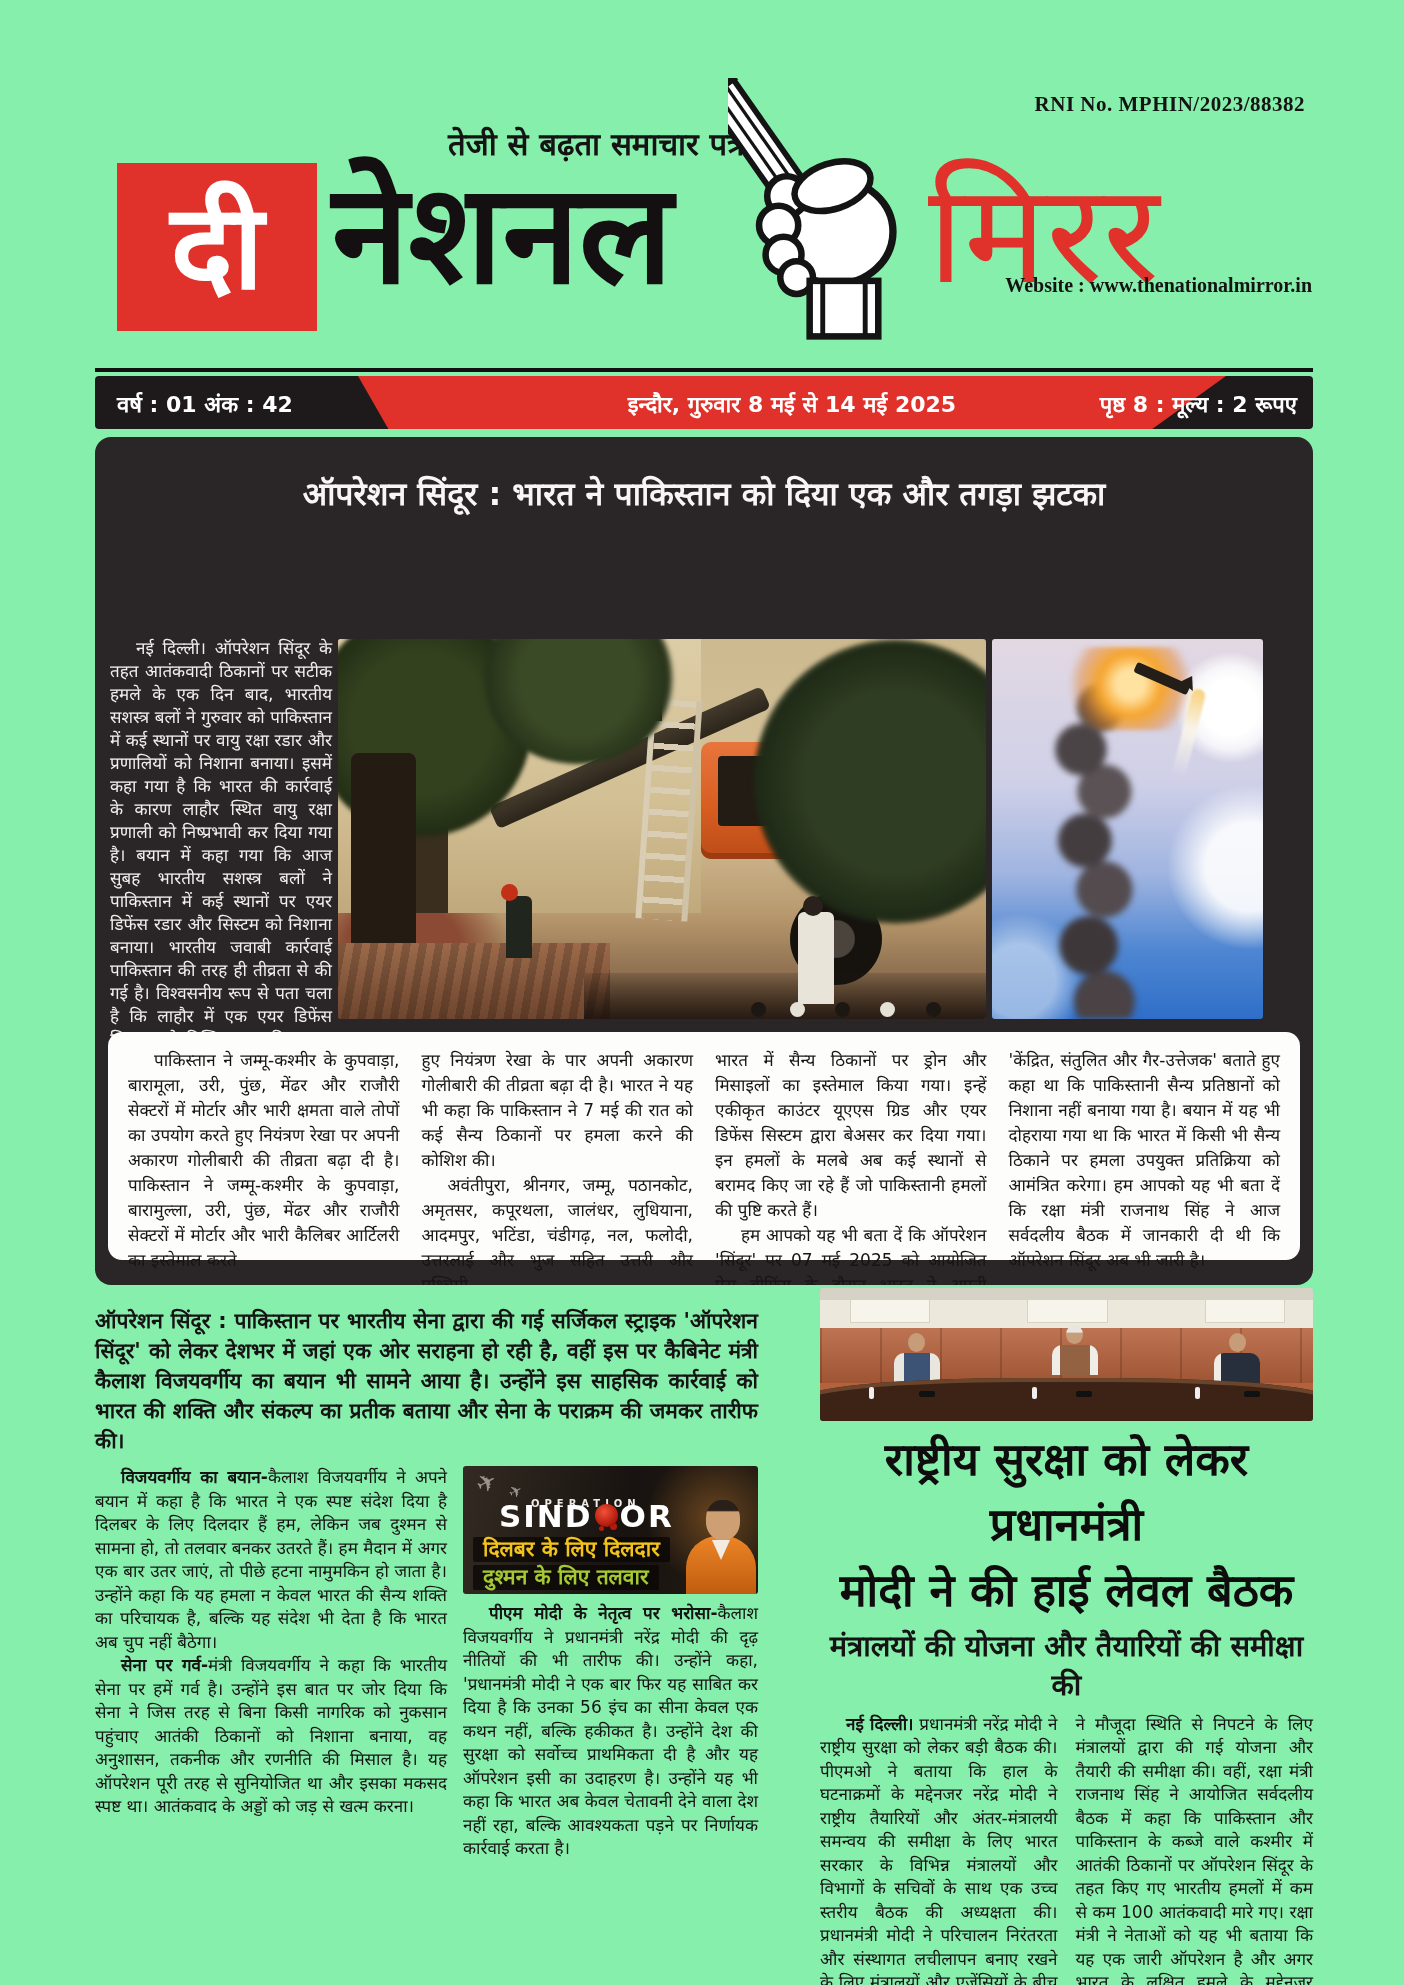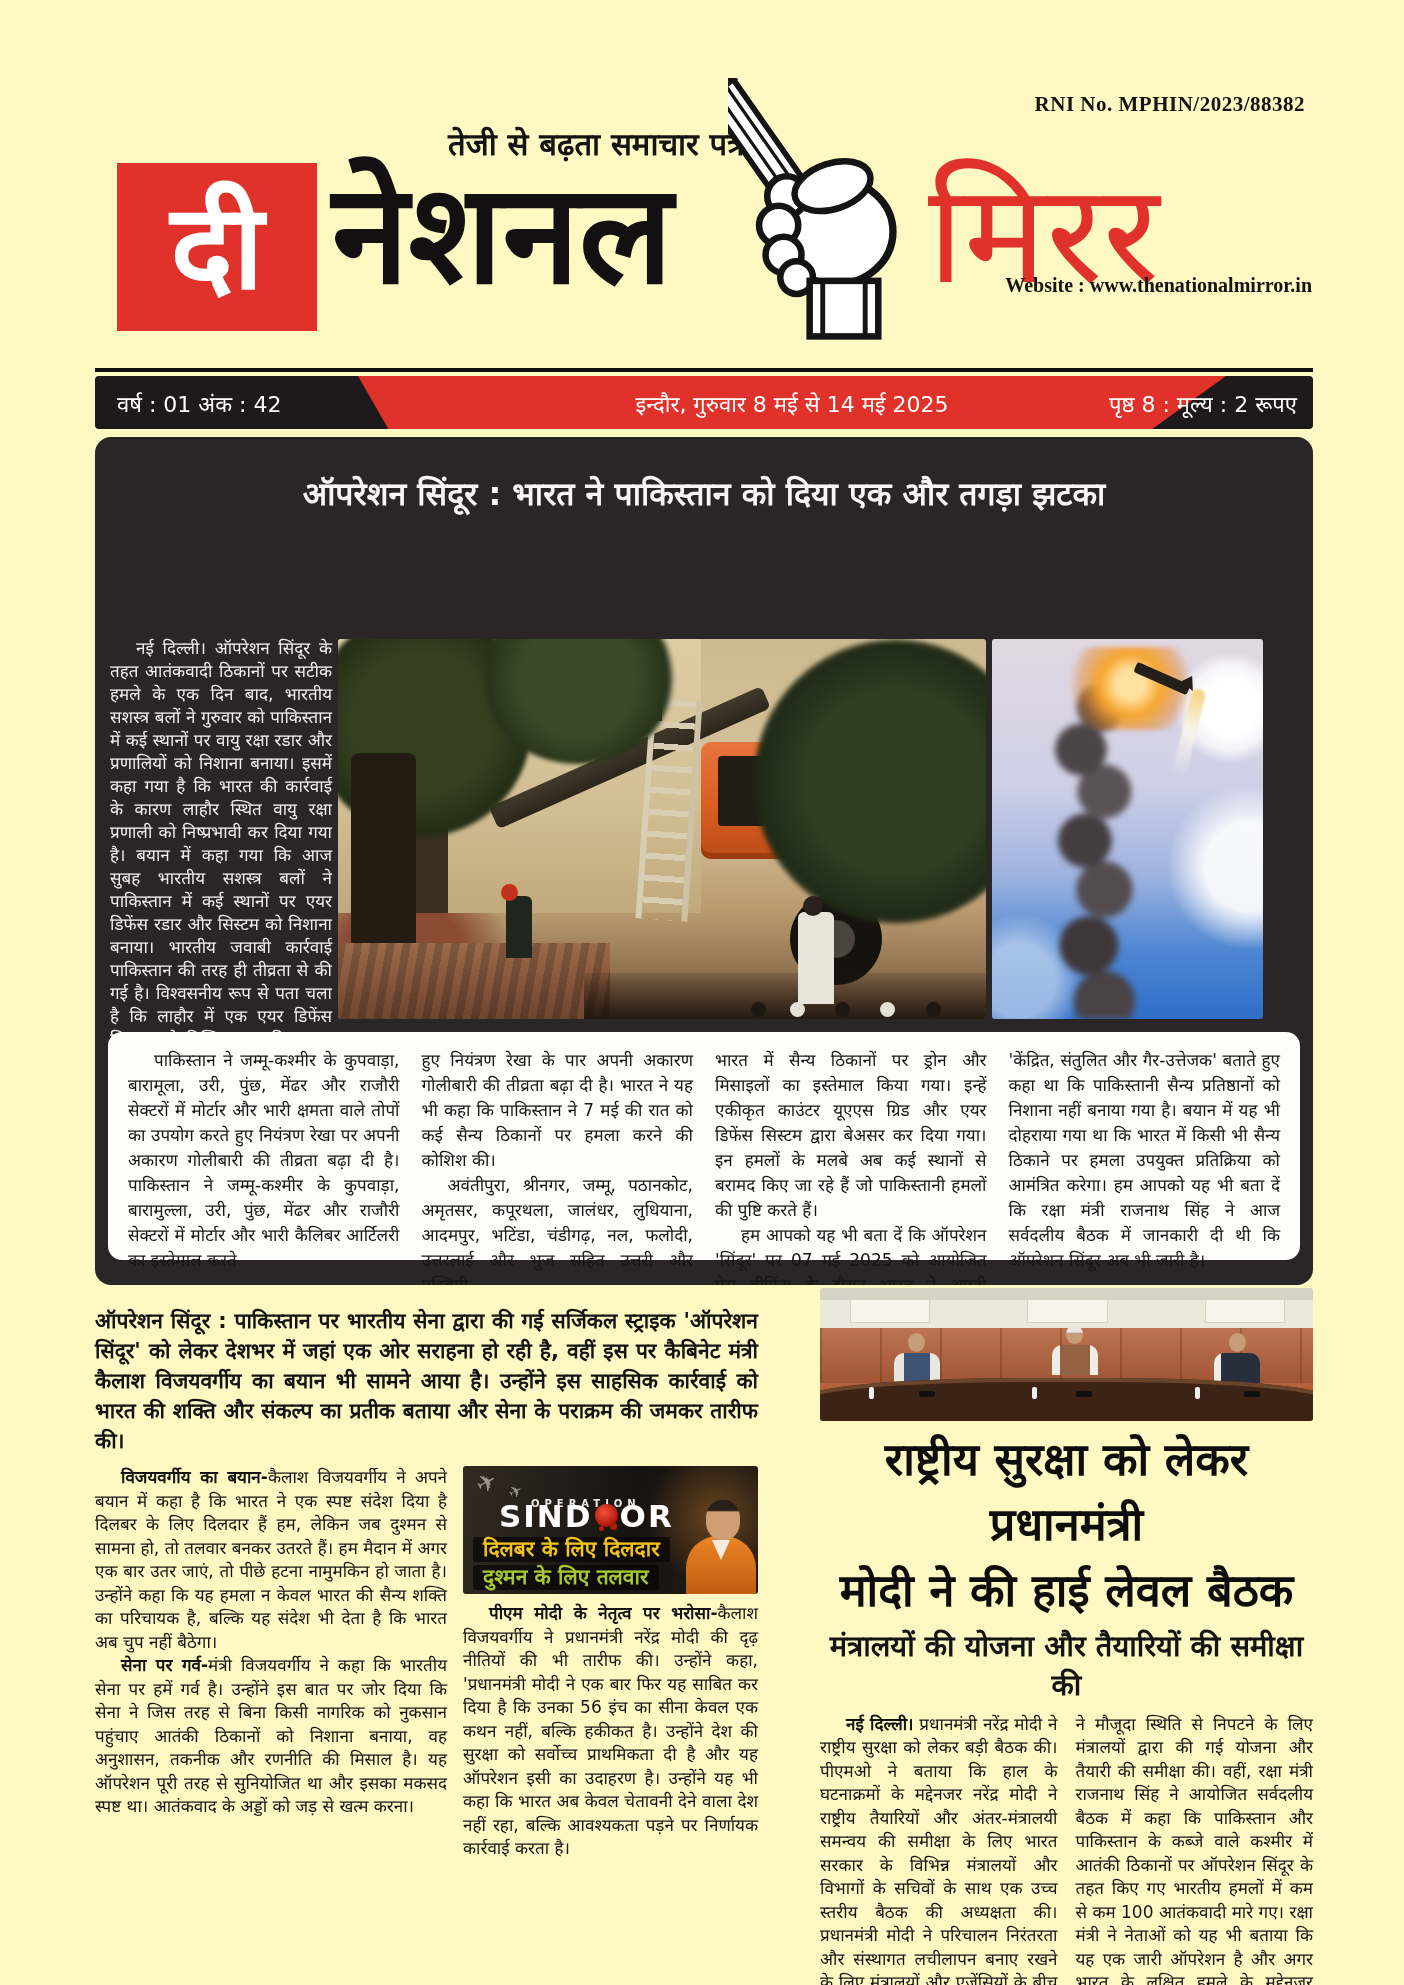--- a/index.html
+++ b/index.html
@@ -1,36 +1,36 @@
 <!DOCTYPE html>
 <html><head>
 <meta charset="utf-8">
 <style>
   html,body{margin:0;padding:0;background:#ffffff;}
-  .page{position:relative;width:1404px;height:1985px;background:#fef9c3;overflow:hidden;
+  .page{position:relative;width:1404px;height:1985px;background:#86efac;overflow:hidden;
         font-family:"DejaVu Sans","Liberation Sans",sans-serif;color:#151313;}
   .abs{position:absolute;}
   
   .rni{left:905px;top:92px;width:400px;text-align:right;font-family:"Liberation Serif","DejaVu Serif",serif;
        font-weight:bold;font-size:21px;letter-spacing:.5px;}
   .the-box{left:117px;top:163px;width:200px;height:168px;background:var(--red);
            display:flex;align-items:center;justify-content:center;}
   .the-box span{color:#fff;font-size:118px;font-weight:bold;line-height:1;}
   .tagline{left:448px;top:122px;font-size:31px;font-weight:bold;}
   .t-national{left:332px;top:156px;font-size:138px;font-weight:bold;line-height:1.15;color:#141011;}
   .t-mirror{left:928px;top:156px;font-size:138px;font-weight:normal;line-height:1.15;color:var(--red);}
   .fist{left:728px;top:78px;}
   .website{left:960px;top:274px;width:352px;text-align:right;font-family:"Liberation Serif","DejaVu Serif",serif;
            font-weight:bold;font-size:20px;}
   .toprule{left:95px;top:368px;width:1218px;height:4px;background:#121010;}
   
   .datebar{left:95px;top:376px;width:1218px;height:53px;background:#1e1a1b;border-radius:4px;overflow:hidden;}
   .datebar .redband{position:absolute;left:263px;top:0;width:868px;height:100%;background:var(--red);
       -webkit-clip-path:polygon(0 0,100% 0,91.5% 100%,3.5% 100%);clip-path:polygon(0 0,100% 0,91.5% 100%,3.5% 100%);}
-  .datebar span{position:absolute;top:0;height:100%;display:flex;align-items:center;color:#fff;font-weight:normal;font-size:22px;}
+  .datebar span{position:absolute;top:0;height:100%;display:flex;align-items:center;color:#fff;font-weight:bold;font-size:22px;}
   .db-issue{left:22px;}
   .db-edition{left:263px;width:868px;justify-content:center;}
   .db-price{right:16px;}
   
   .mainbox{left:95px;top:437px;width:1218px;height:848px;background:#2a2526;border-radius:16px;overflow:hidden;}
   .kicker{position:absolute;left:0;top:10px;width:100%;text-align:center;color:#f7f5f5;font-weight:bold;
           font-size:32px;white-space:nowrap;margin-top:24px;}
   .bighead{position:absolute;left:0;top:58px;width:100%;text-align:center;color:#ffffff;font-weight:bold;
           font-size:70px;white-space:nowrap;line-height:1.45;}
   .lead-intro{position:absolute;left:15px;top:200px;width:222px;color:#f2efef;font-size:17px;line-height:23px;

